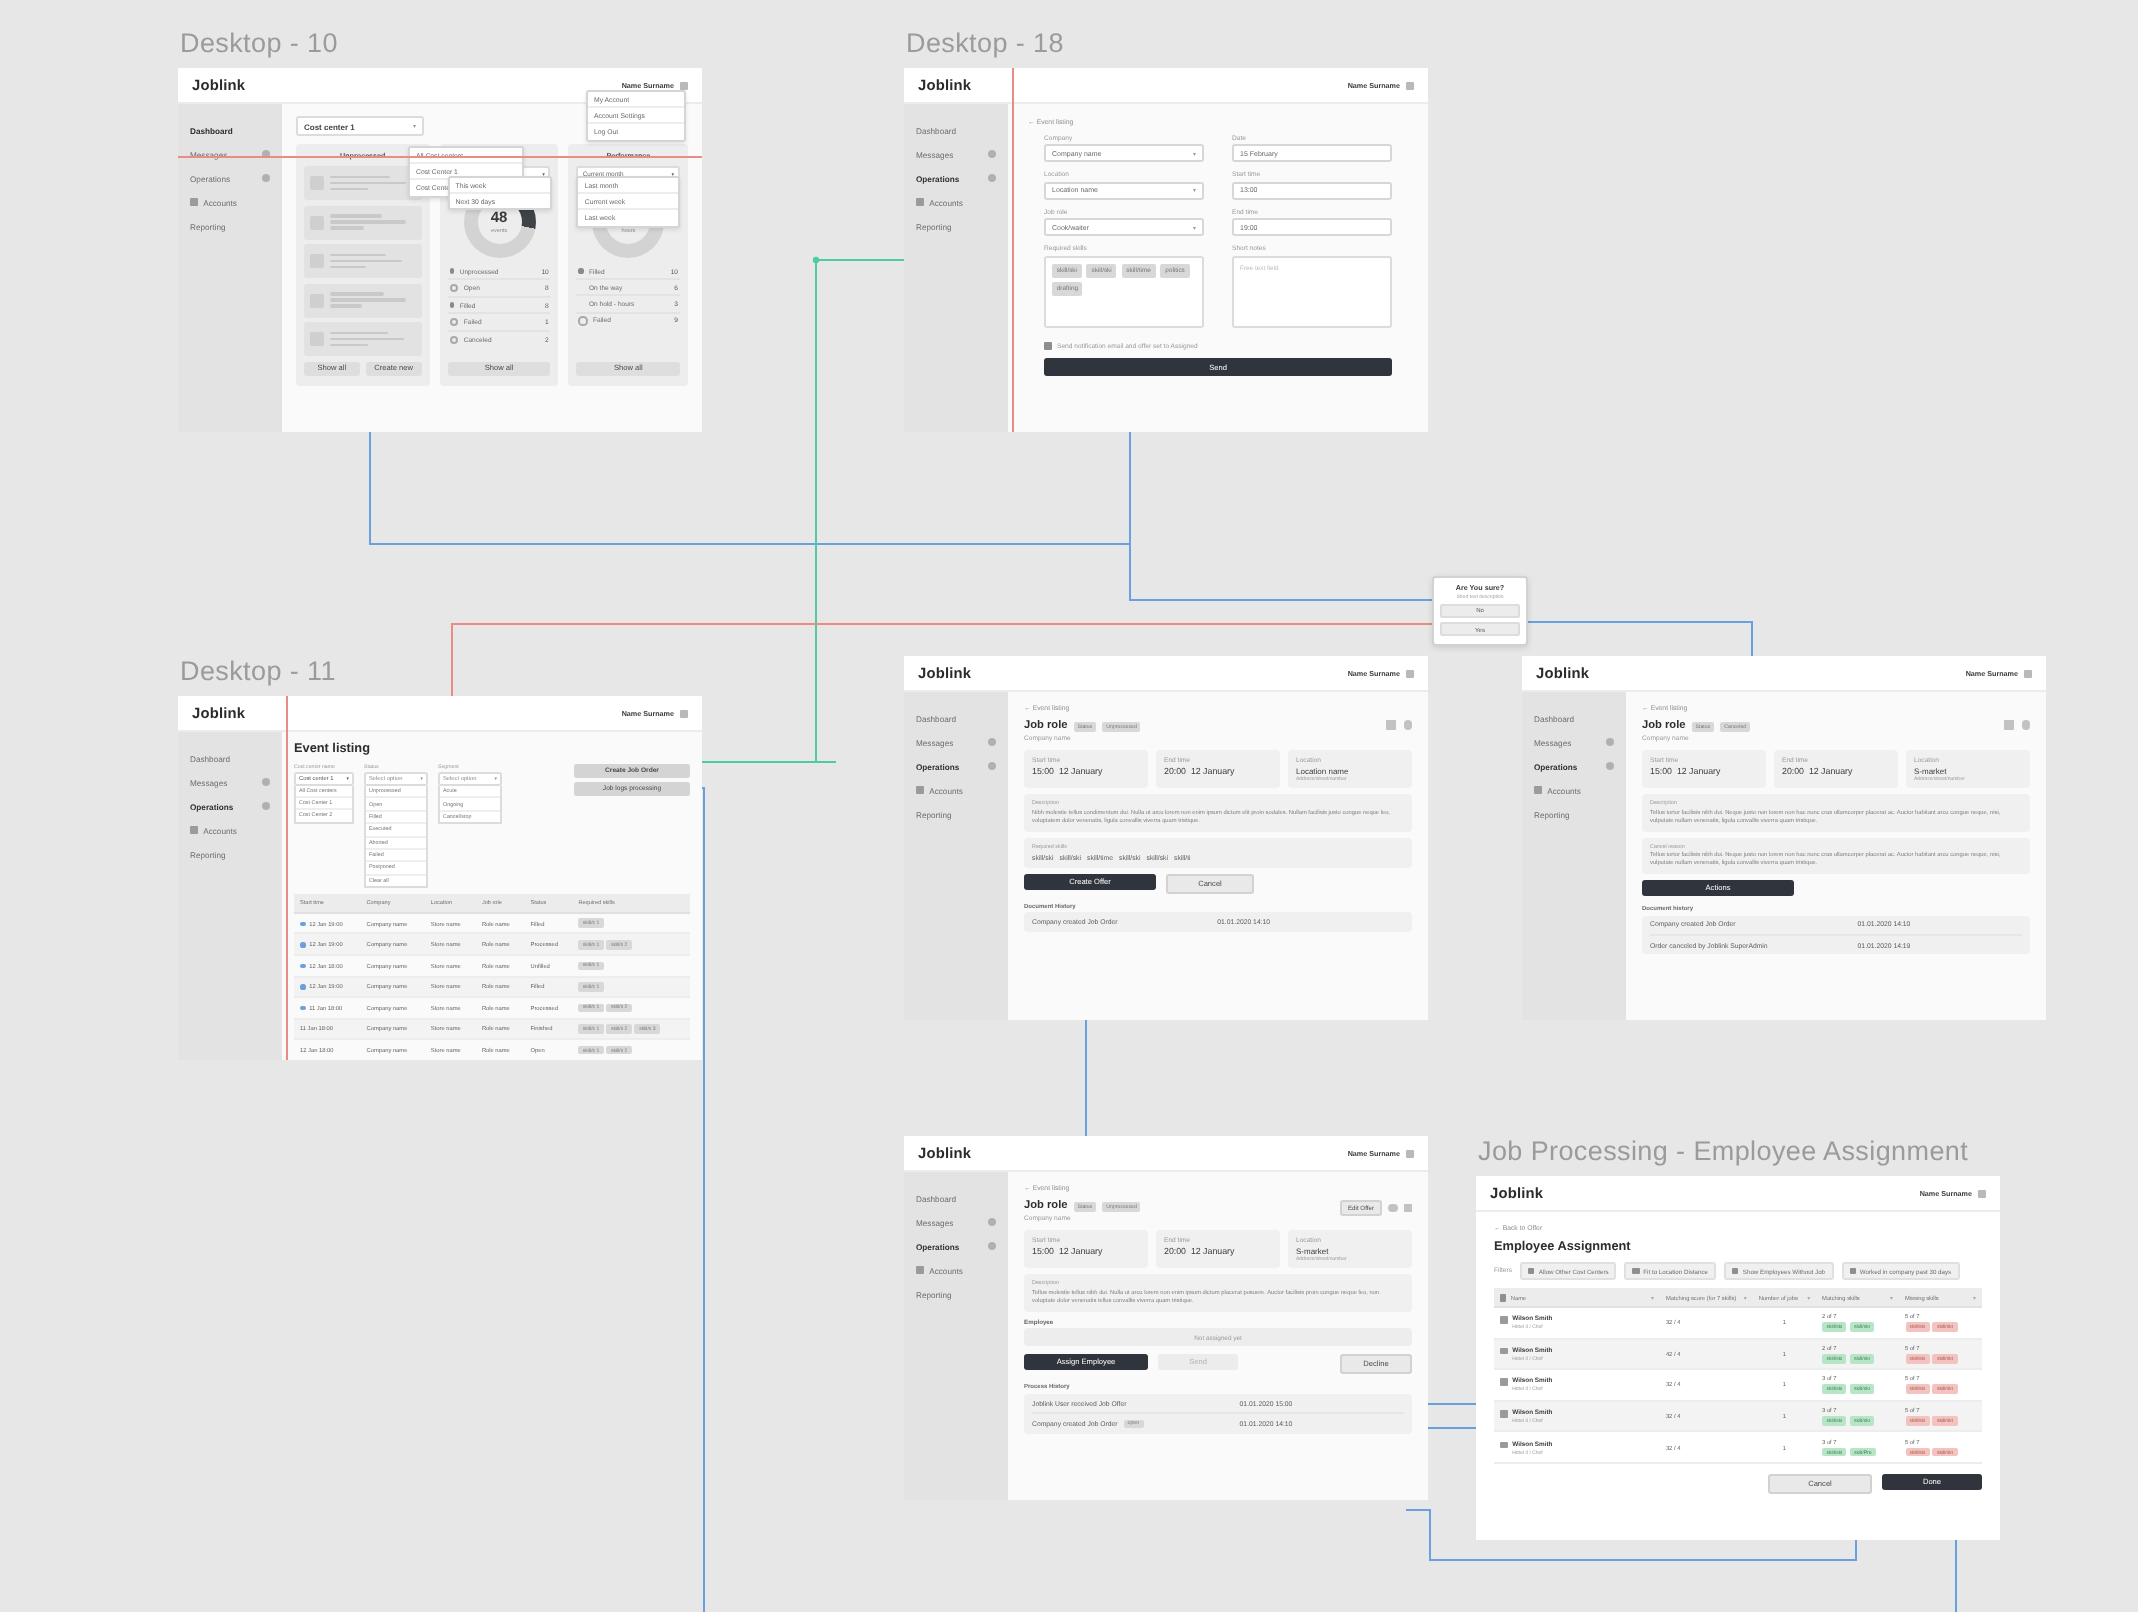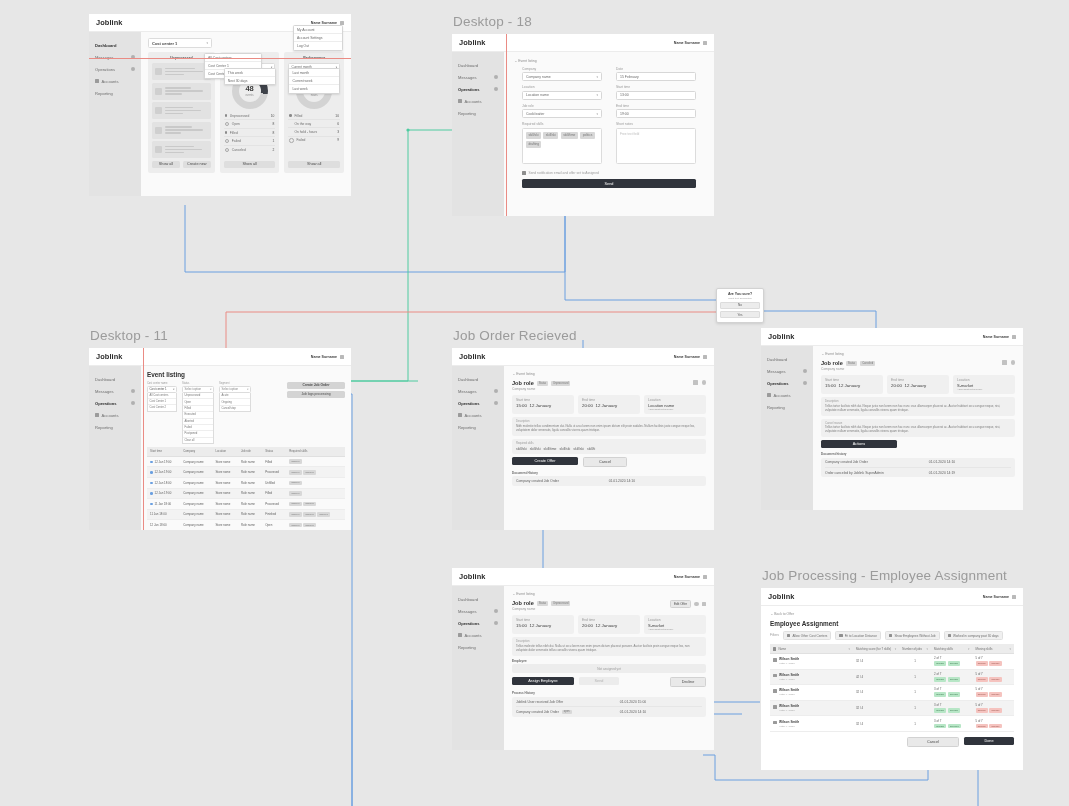--- a/index.html
+++ b/index.html
@@ -167,20 +167,21 @@
   <path d="M545,708 L545,714 L742,714" fill="none" stroke="#6a9fe0" stroke-width="1"></path>
 
   <path d="M928,760 L928,780 L715,780 L715,755 L703,755" fill="none" stroke="#6a9fe0" stroke-width="1"></path>
 
   <path d="M978,762 L978,806" fill="none" stroke="#6a9fe0" stroke-width="1"></path>
 
   <path d="M352,700 L352,806" fill="none" stroke="#6a9fe0" stroke-width="1"></path>
 </svg>
 
 <div class="frame" style="left:89px;top:14px;width:262px;">
+  <div class="frame-title">Desktop - 10</div>
   <div class="art" style="width:262px;height:182px;">
     <div class="art-inner">
       <div class="topbar">
         <span class="brand">Joblink</span>
         <span class="userbox">
           <span class="uname">Name Surname</span>
           <span class="ublock"></span>
         </span>
       </div>
       <div class="body-row">
@@ -630,21 +631,20 @@
                 </tbody>
           </table>
         </div>
       </div>
     </div>
     <div style="position:absolute;left:54px;top:0;width:1.2px;height:182px;background:#ea8b84;z-index:5;"></div>
   </div>
 </div>
 
 <div class="frame" style="left:452px;top:328px;width:262px;">
-  <div class="frame-title">Job Order Recieved</div>
   <div class="art" style="width:262px;height:182px;">
     <div class="art-inner">
       <div class="topbar">
         <span class="brand">Joblink</span>
         <span class="userbox">
           <span class="uname">Name Surname</span>
           <span class="ublock"></span>
         </span>
       </div>
       <div class="body-row">
@@ -904,21 +904,21 @@
                   <span class="chip" style="margin-left:3px;padding:.6px 2px;font-size:2.6px;">open</span>
                   <span class="d" style="margin-left:auto;margin-right:30%;">01.01.2020 14:10</span>
                 </div>
           </div>
         </div>
       </div>
     </div>
   </div>
 </div>
 
-<div class="frame" style="left:761px;top:568px;width:242px;">
+<div class="frame" style="left:738px;top:568px;width:242px;">
   <div class="frame-title">Job Processing - Employee Assignment</div>
   <div class="art" style="width:262px;height:182px;">
     <div class="art-inner">
       <div class="topbar">
         <span class="brand">Joblink</span>
         <span class="userbox">
           <span class="uname">Name Surname</span>
           <span class="ublock"></span>
         </span>
       </div>

